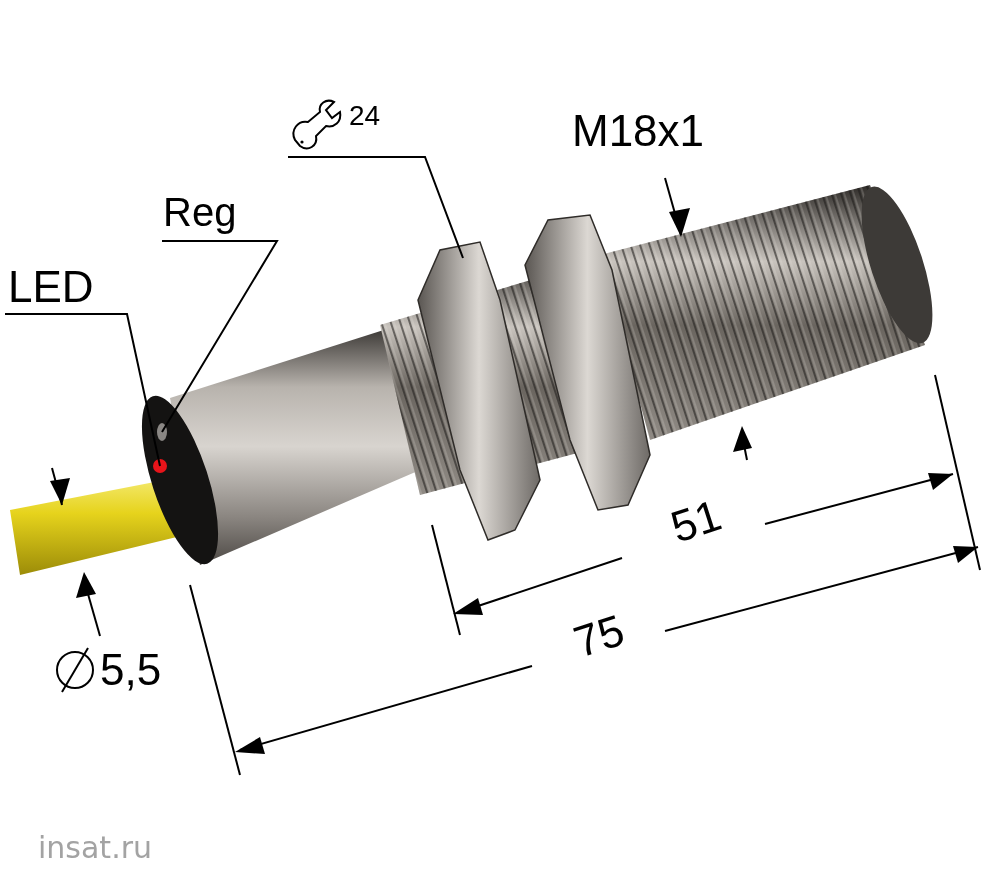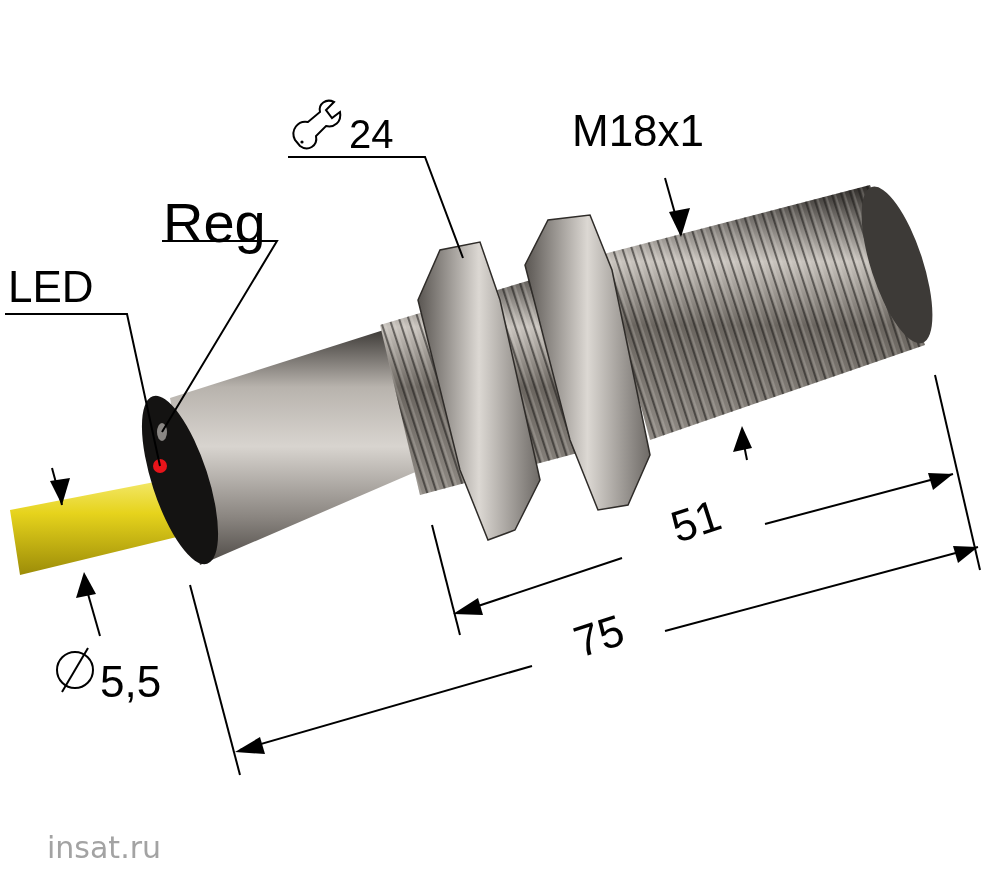--- a/index.html
+++ b/index.html
@@ -1,25 +1,25 @@
 <!DOCTYPE html>
 <html><head>
 <meta charset="utf-8">
 <style>
   html, body { margin:0; padding:0; background:#ffffff; }
   body { width:1000px; height:888px; position:relative; overflow:hidden; font-family:"Liberation Sans", sans-serif; }
   .lbl { position:absolute; color:#000; font-family:"Liberation Sans", sans-serif; white-space:nowrap; }
   #lbl-led { left:8px; top:262px; font-size:44px; }
-  #lbl-reg { left:163px; top:190px; font-size:56px;text-align:right; }
-  #lbl-wrench { left:349px; top:112px; font-size:40px; }
+  #lbl-reg { left:163px; top:190px; font-size:40px;text-align:right; }
+  #lbl-wrench { left:349px; top:100px; font-size:28px; }
   #lbl-thread { left:572px; top:106px; font-size:44px; }
-  #lbl-diam { left:100px; top:645px; font-size:44px;margin-top:12px; }
+  #lbl-diam { left:100px; top:645px; font-size:44px; }
   #lbl-51 { left:665px; top:505px; font-size:44px; transform:rotate(-18deg); transform-origin:left top; }
   #lbl-75 { left:568px; top:620px; font-size:44px; transform:rotate(-18deg); transform-origin:left top; }
-  #watermark { left:47px; top:830px; font-size:30px; color:#a3a3a3; font-family:"DejaVu Sans", sans-serif; }
+  #watermark { left:38px; top:830px; font-size:30px; color:#a3a3a3; font-family:"DejaVu Sans", sans-serif; }
   svg#drawing { position:absolute; left:0; top:0; }
 </style>
 </head>
 <body>
 
 <svg id="drawing" width="1000" height="888" viewBox="0 0 1000 888">
   <defs>
     <linearGradient id="cableGrad" x1="0" y1="0" x2="0" y2="1">
       <stop offset="0" stop-color="#f3e86a"></stop>
       <stop offset="0.35" stop-color="#e6d31c"></stop>

